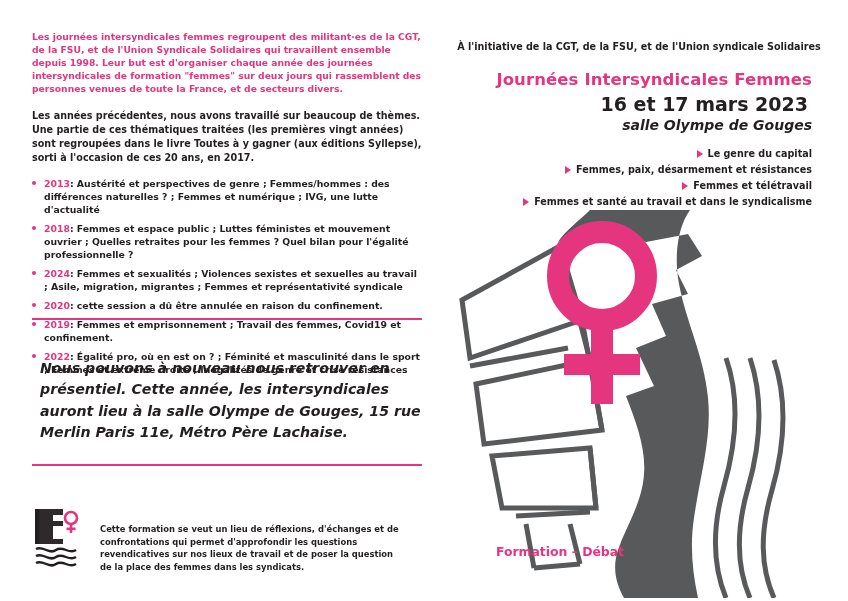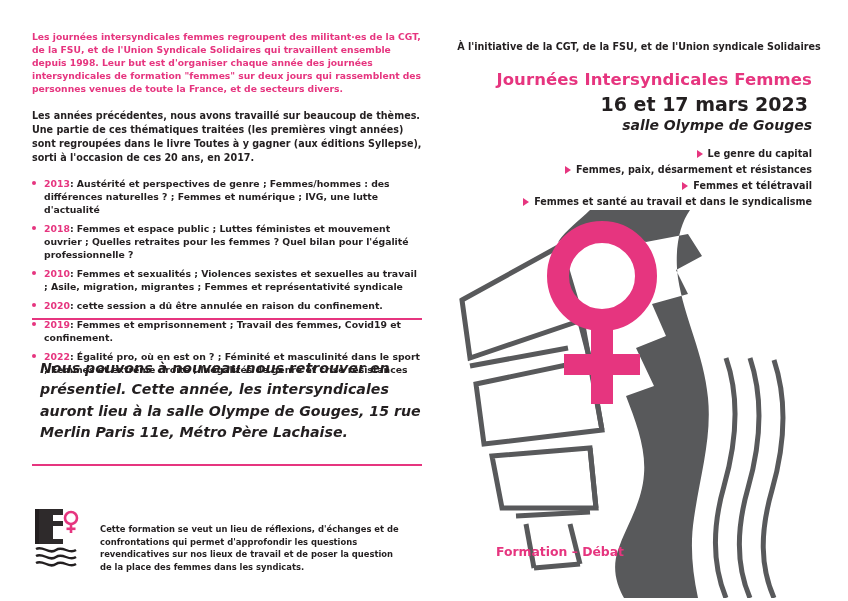--- a/index.html
+++ b/index.html
@@ -231,21 +231,21 @@
       <li>
         <span class="bullet"></span>
         <span class="yr">2013</span><span>: Austérité et perspectives de genre ; Femmes/hommes : des différences naturelles ? ; Femmes et numérique ; IVG, une lutte d'actualité</span>
       </li>
       <li>
         <span class="bullet"></span>
         <span class="yr">2018</span><span>: Femmes et espace public ; Luttes féministes et mouvement ouvrier ; Quelles retraites pour les femmes ? Quel bilan pour l'égalité professionnelle ?</span>
       </li>
       <li>
         <span class="bullet"></span>
-        <span class="yr">2010</span><span>: Femmes et sexualités ; Violences sexistes et sexuelles au travail ; Asile, migration, migrantes ; Femmes et représentativité syndicale</span>
+        <span class="yr">2024</span><span>: Femmes et sexualités ; Violences sexistes et sexuelles au travail ; Asile, migration, migrantes ; Femmes et représentativité syndicale</span>
       </li>
       <li>
         <span class="bullet"></span>
         <span class="yr">2020</span><span>: cette session a dû être annulée en raison du confinement.</span>
       </li>
       <li>
         <span class="bullet"></span>
         <span class="yr">2019</span><span>: Femmes et emprisonnement ; Travail des femmes, Covid19 et confinement.</span>
       </li>
       <li>

